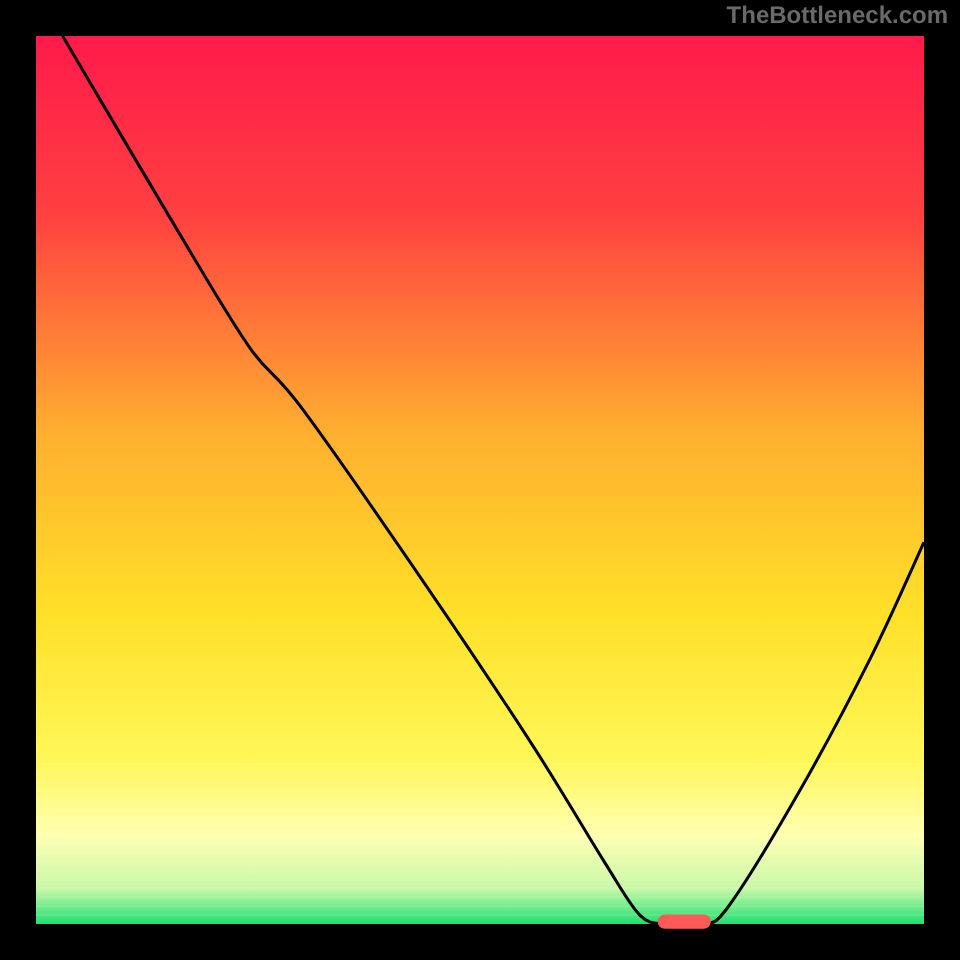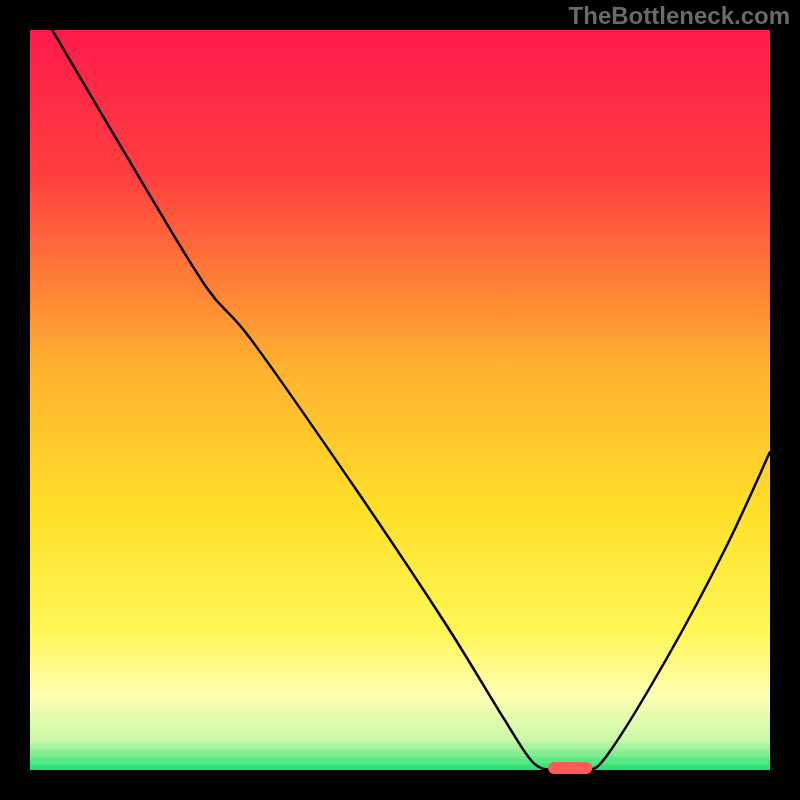--- a/index.html
+++ b/index.html
@@ -13,21 +13,21 @@
   .container {
     position: relative;
     width: 800px;
     height: 800px;
   }
   .watermark {
     position: absolute;
     top: 2px;
     right: 10px;
     font-family: Arial, Helvetica, sans-serif;
-    font-size: 24px;
+    font-size: 20px;
     font-weight: bold;
     color: #6a6a6a;
     z-index: 10;
   }
   svg.chart {
     position: absolute;
     left: 0;
     top: 0;
     width: 800px;
     height: 800px;

